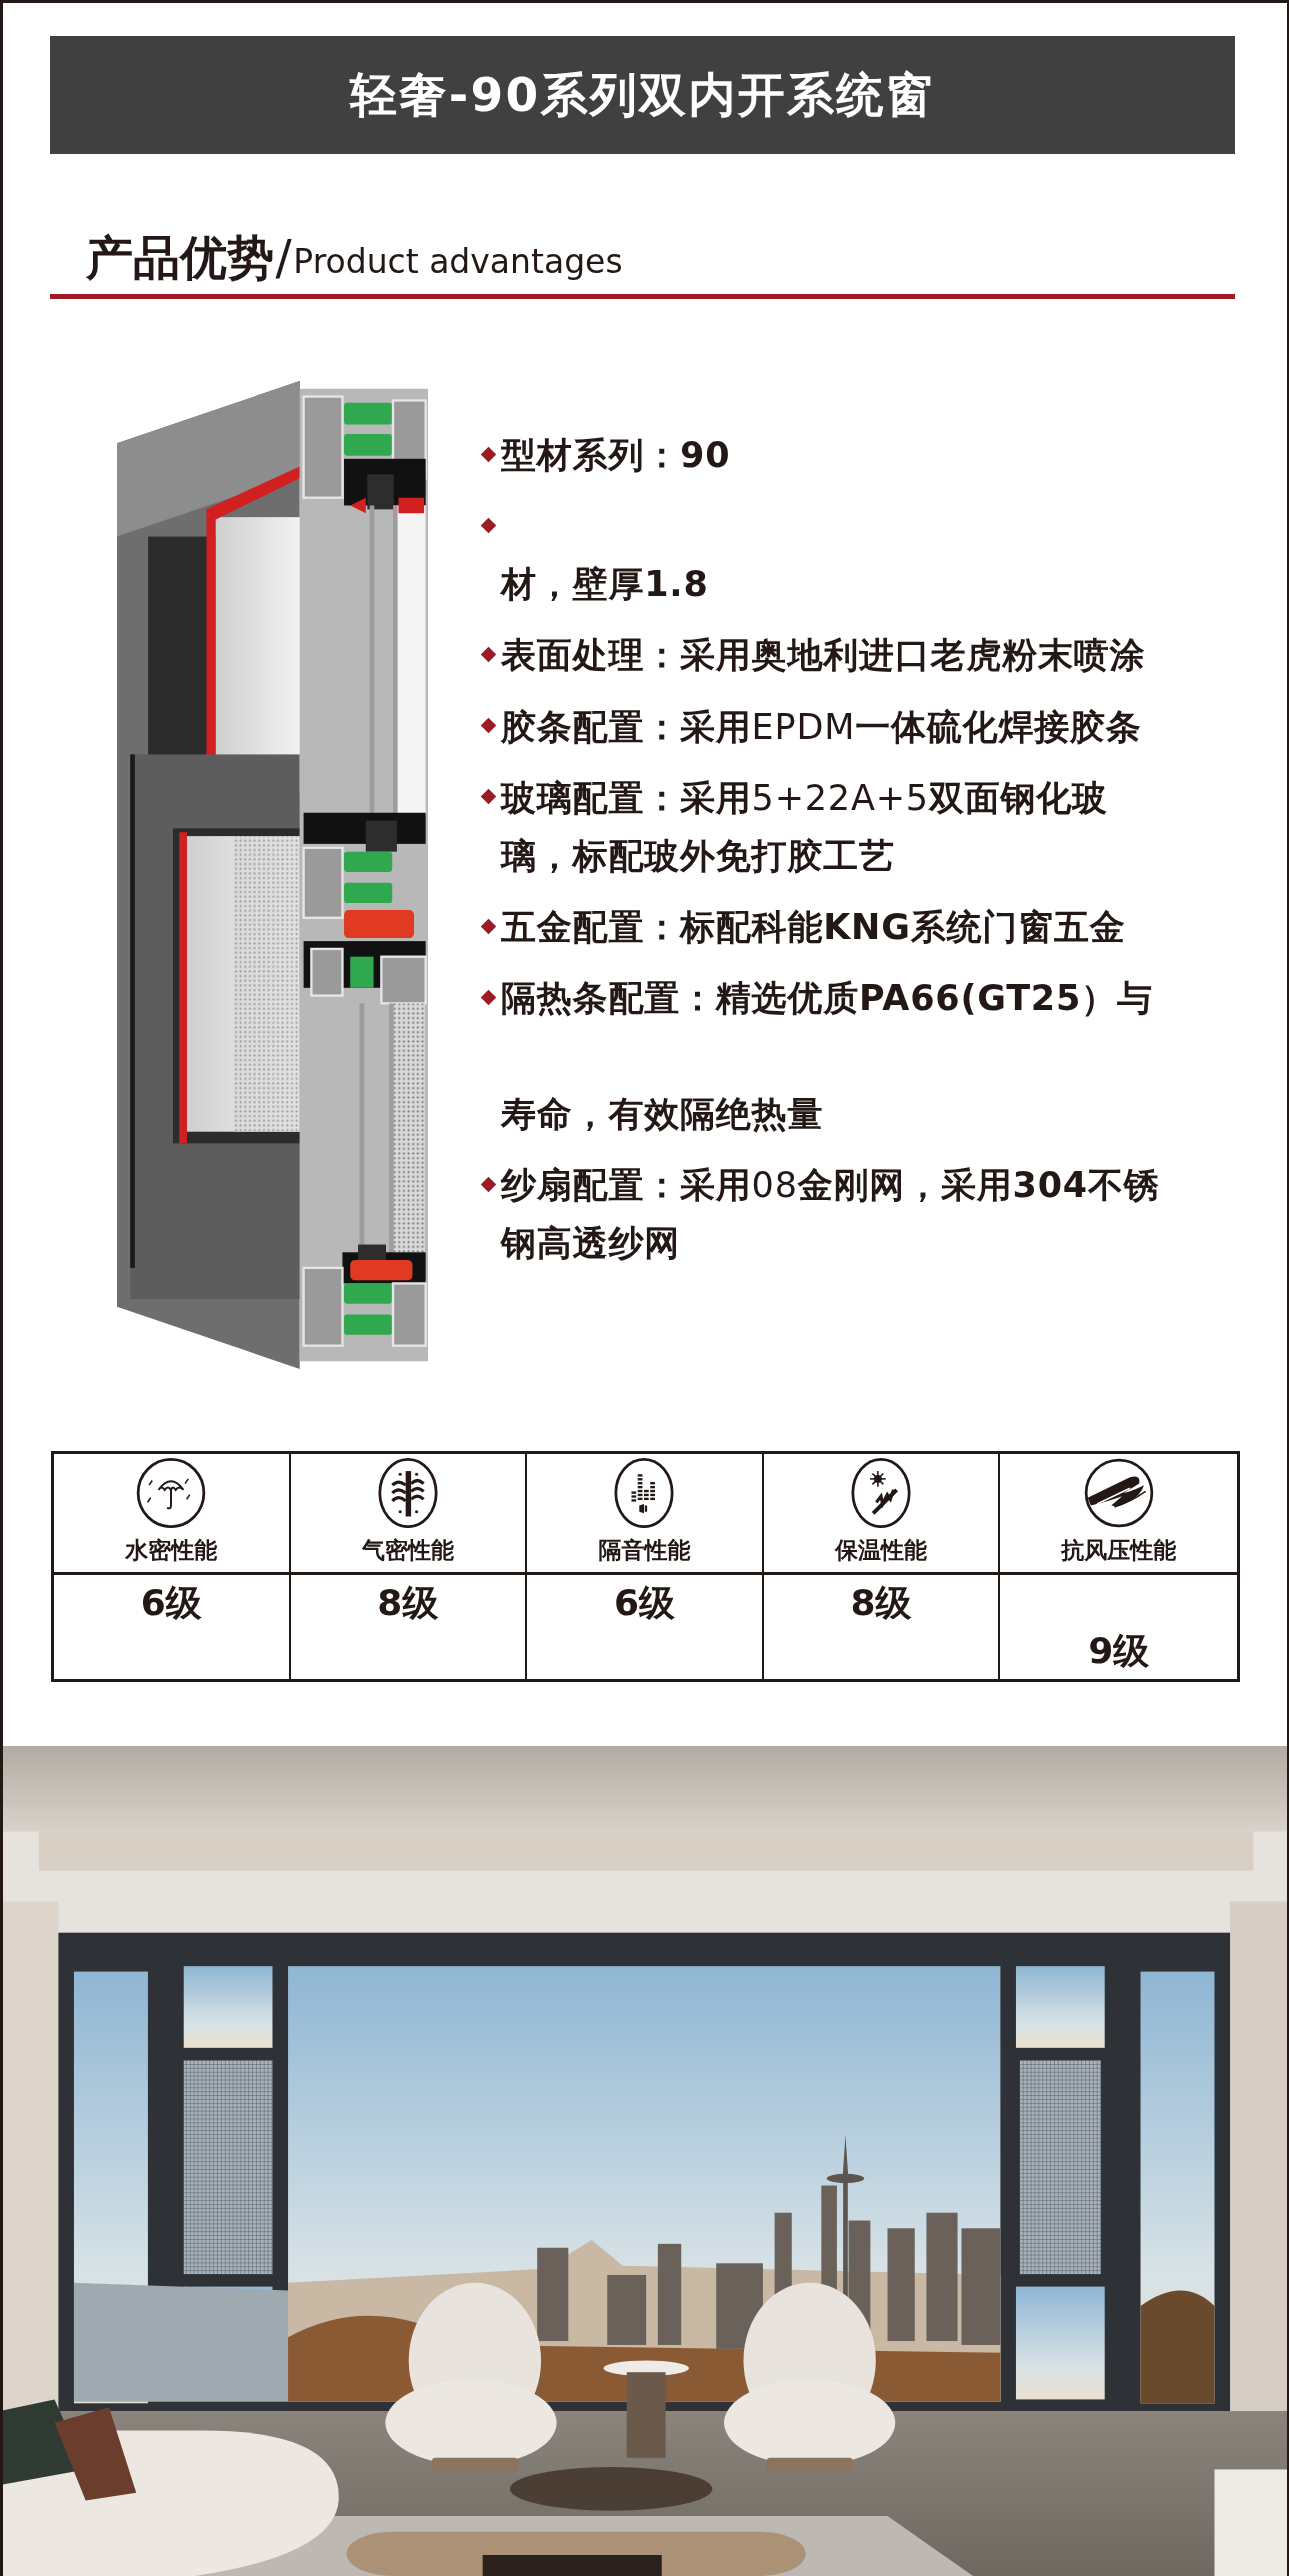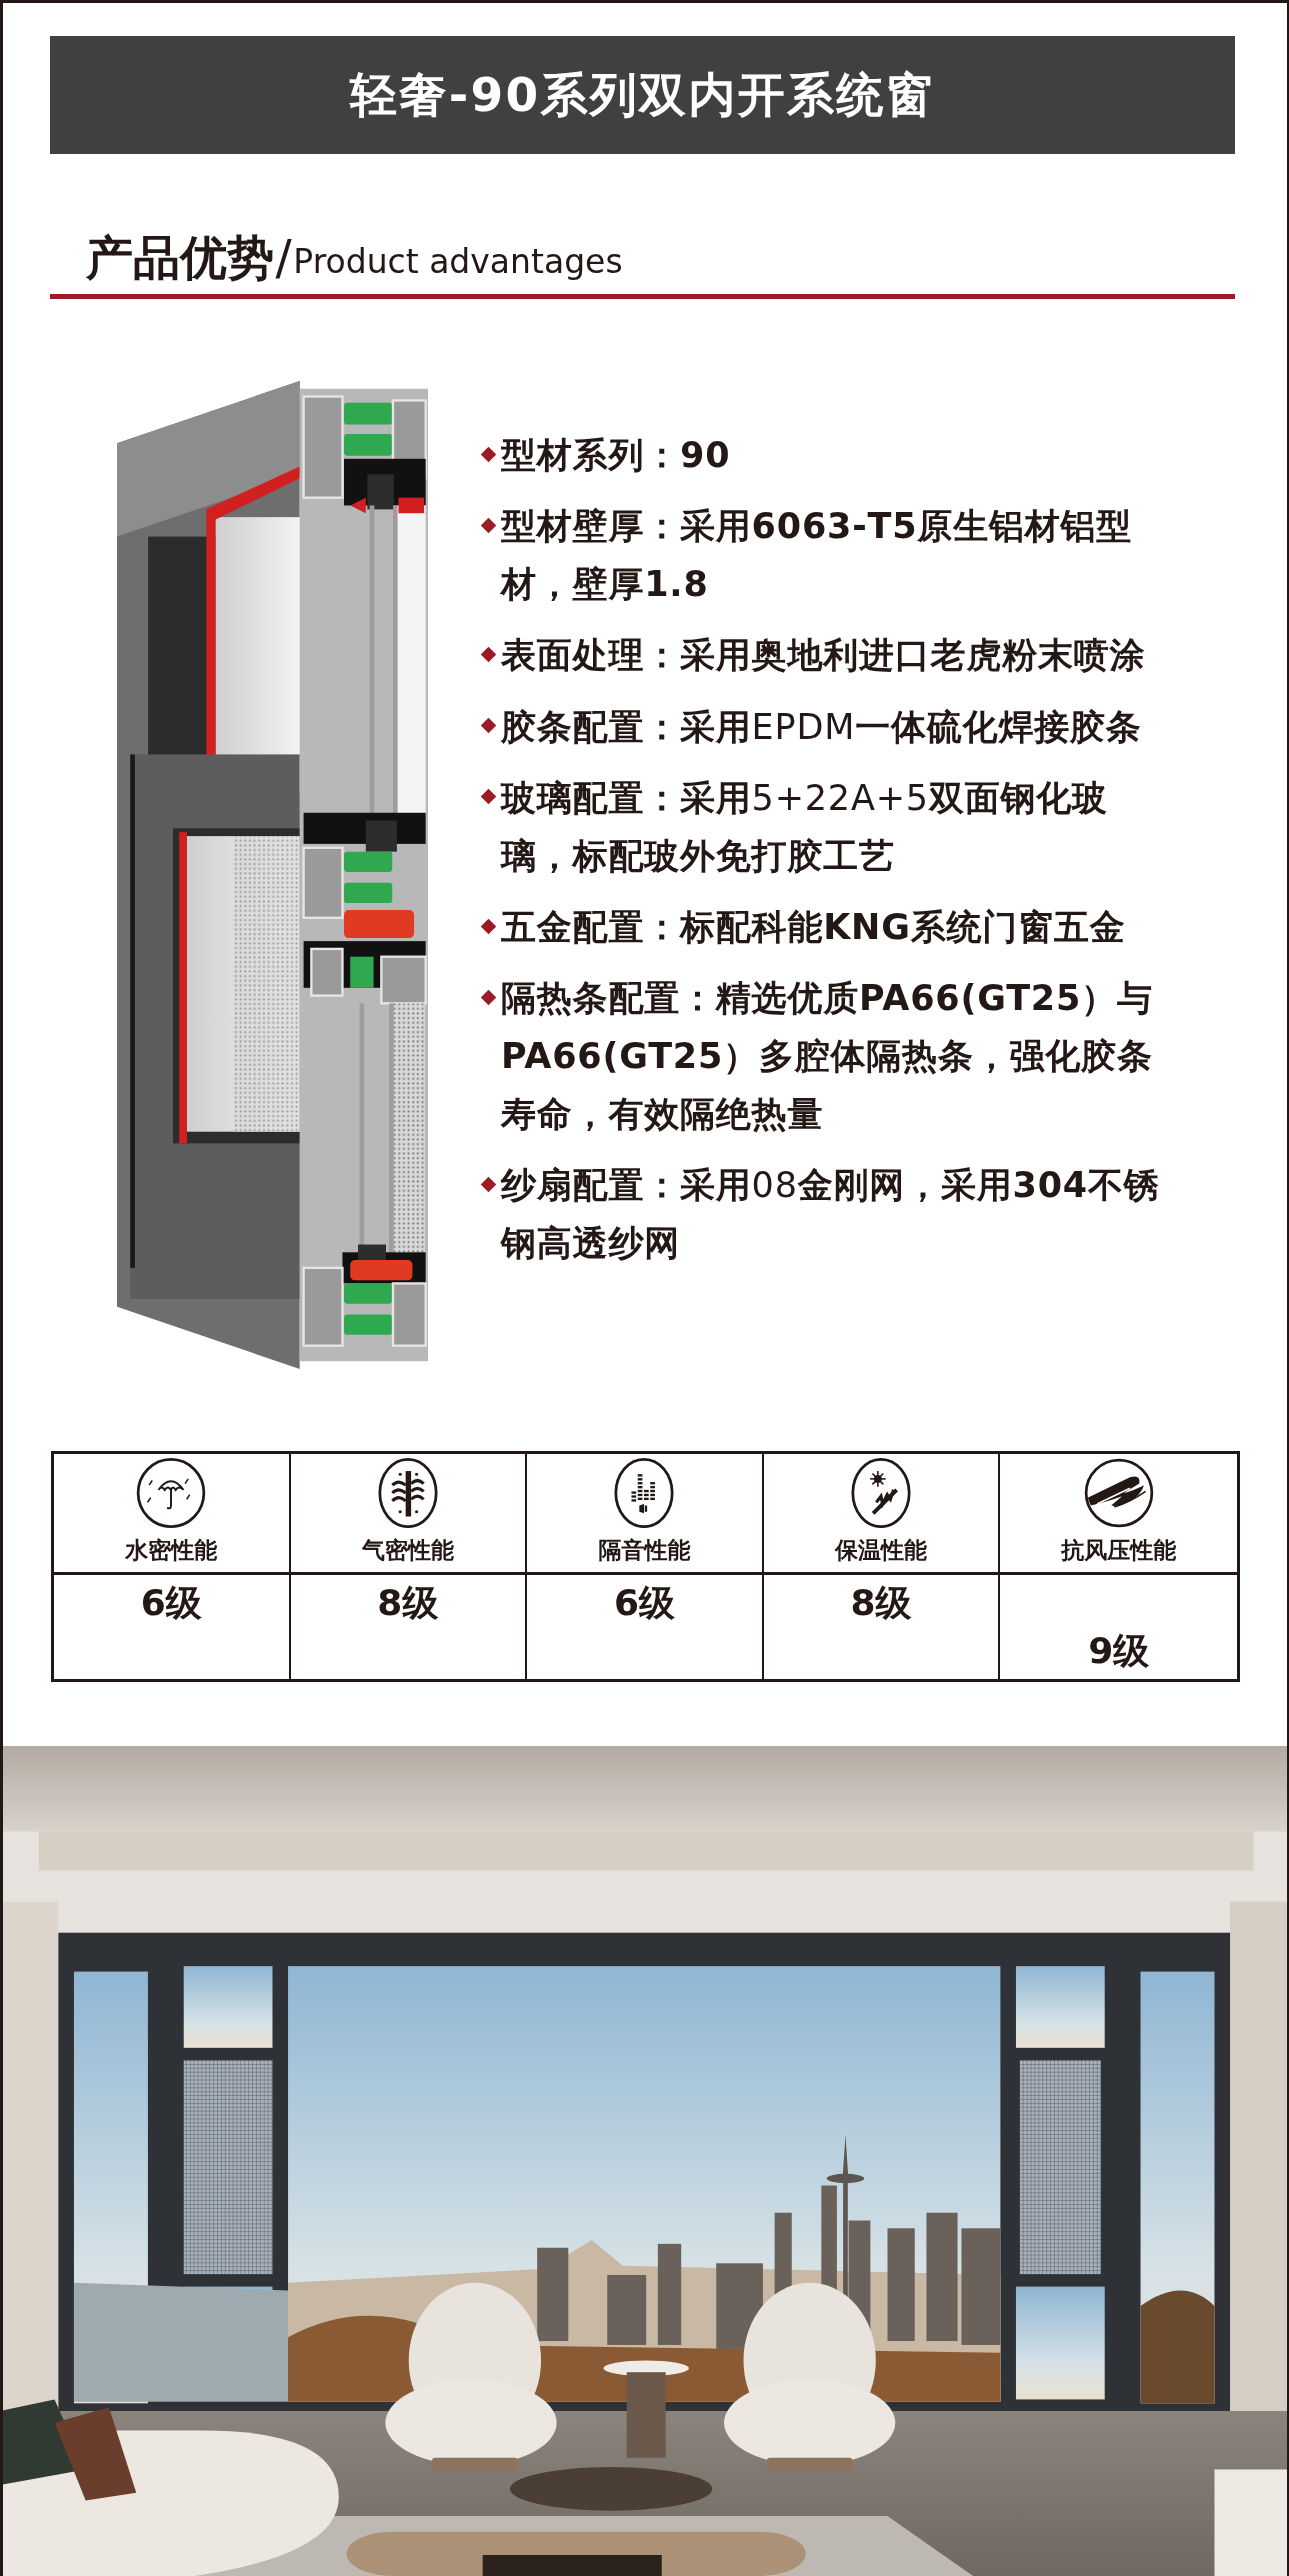--- a/index.html
+++ b/index.html
@@ -130,21 +130,21 @@
   </svg>
 </div>
 
 <div class="features">
   <div class="feature">
     <i class="bullet"></i>
     <span>型材系列：90</span>
   </div>
   <div class="feature">
     <i class="bullet"></i>
-    <span>型材壁厚：采用6063-T5原生铝材铝型</span><br>
+    <br>
     <span>材，壁厚1.8</span>
   </div>
   <div class="feature">
     <i class="bullet"></i>
     <span>表面处理：采用奥地利进口老虎粉末喷涂</span>
   </div>
   <div class="feature">
     <i class="bullet"></i>
     <span>胶条配置：采用</span><span class="thin">EPDM</span><span>一体硫化焊接胶条</span>
   </div>
@@ -153,21 +153,21 @@
     <span>玻璃配置：采用</span><span class="thin">5+22A+5</span><span>双面钢化玻</span><br>
     <span>璃，标配玻外免打胶工艺</span>
   </div>
   <div class="feature">
     <i class="bullet"></i>
     <span>五金配置：标配科能KNG系统门窗五金</span>
   </div>
   <div class="feature">
     <i class="bullet"></i>
     <span>隔热条配置：精选优质PA66(GT25）与</span><br>
-    <span>PA66(GT25）多腔体隔热条，强化胶条</span><br>
+    <br>
     <span>寿命，有效隔绝热量</span>
   </div>
   <div class="feature">
     <i class="bullet"></i>
     <span>纱扇配置：采用</span><span class="thin">08</span><span>金刚网，采用304不锈</span><br>
     <span>钢高透纱网</span>
   </div>
 </div>
 
 <div class="perf">

